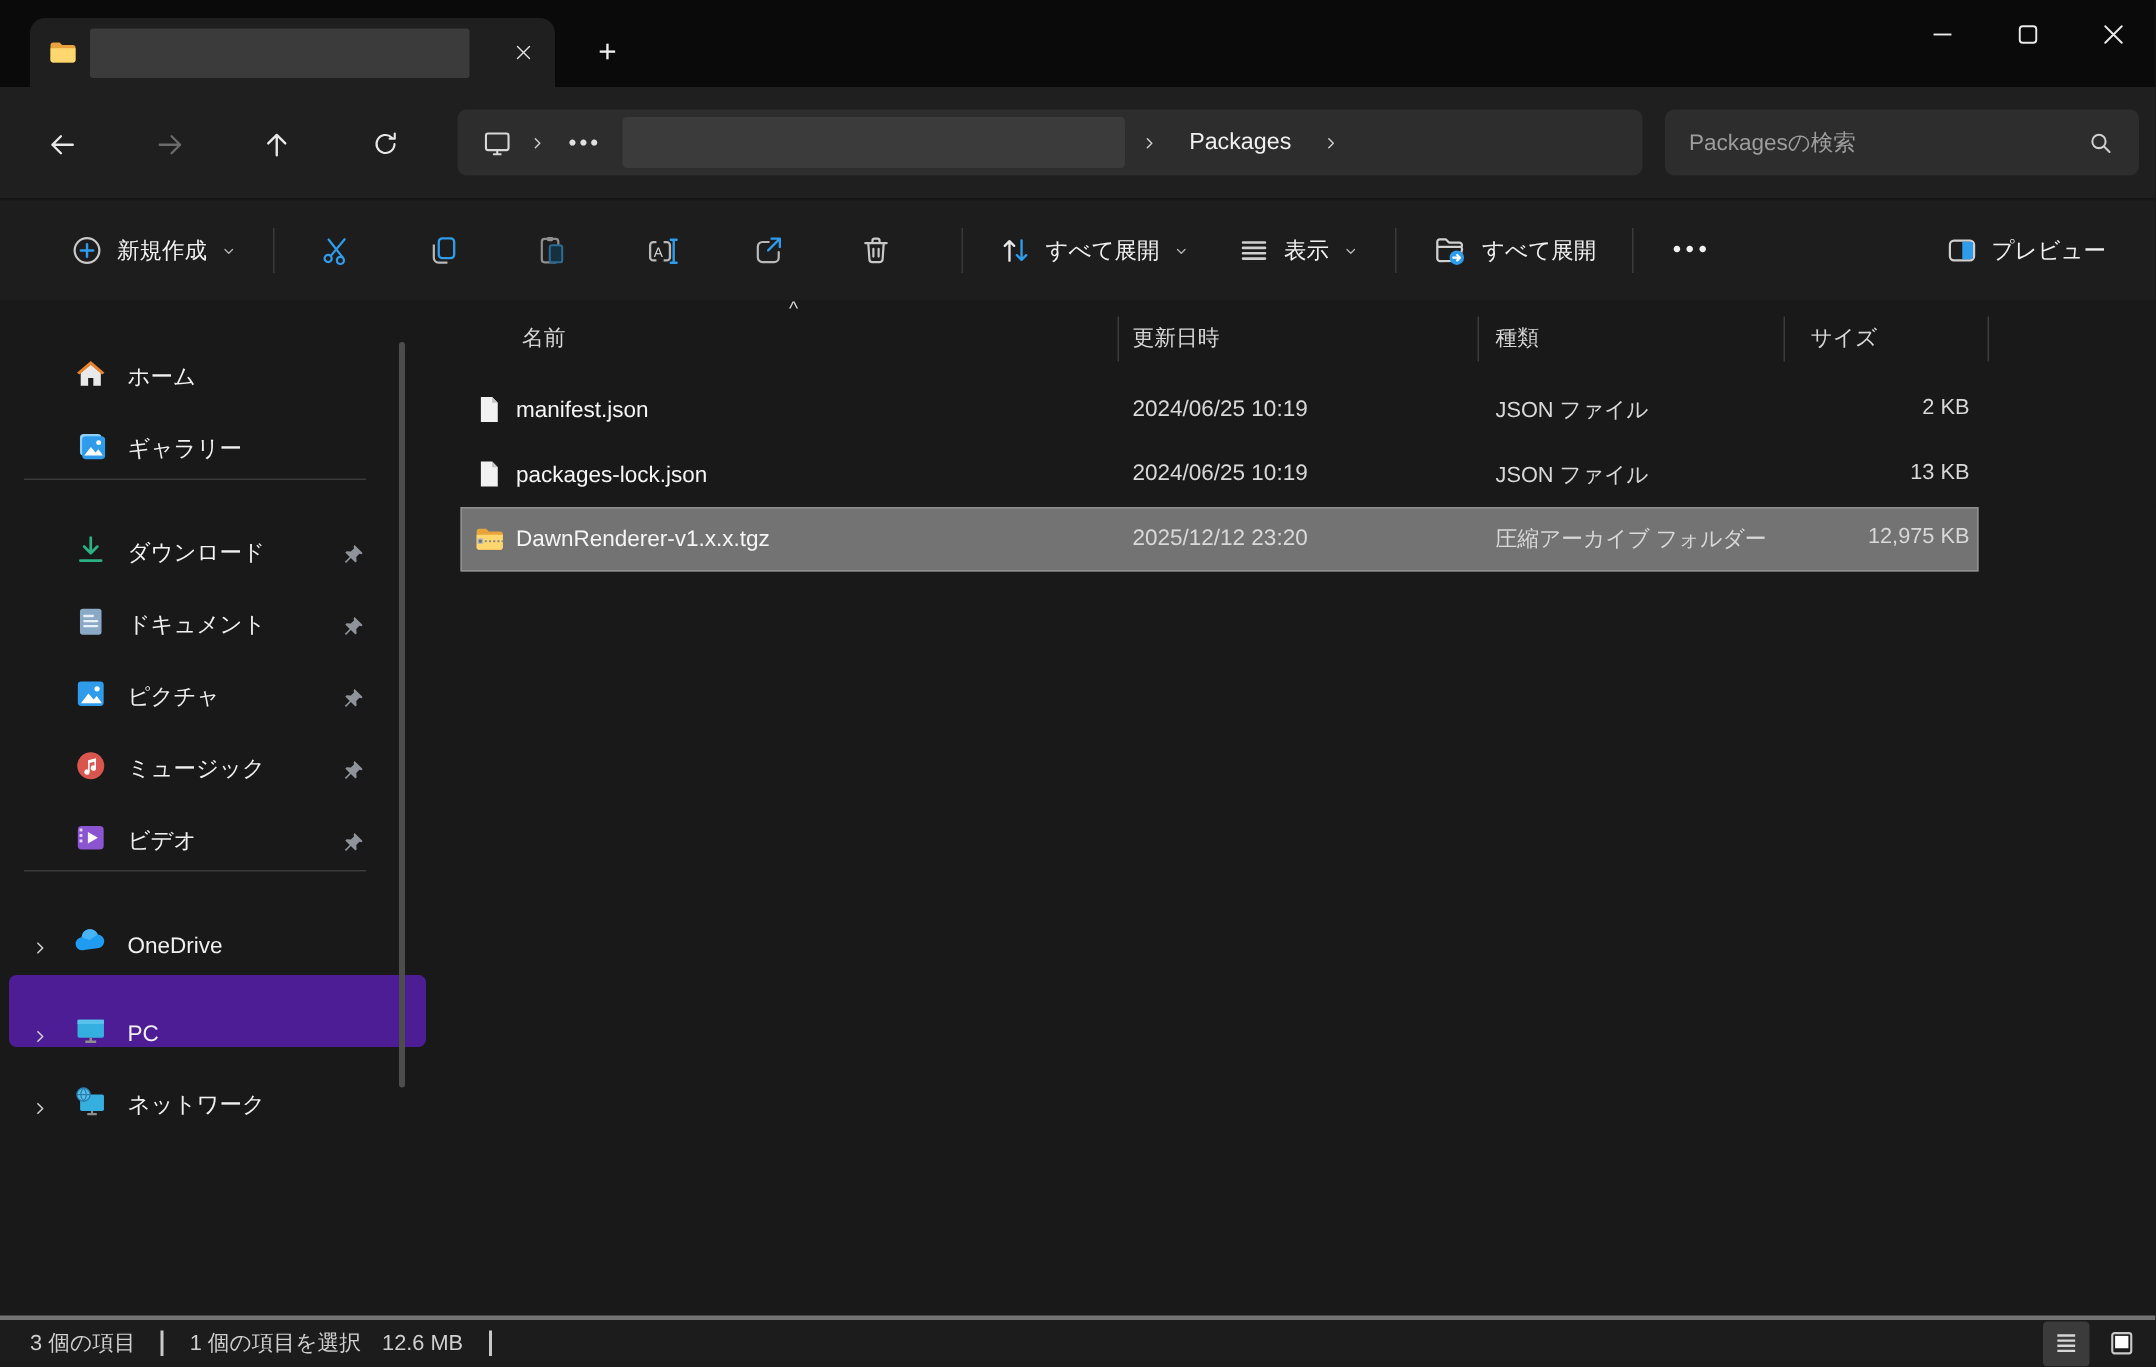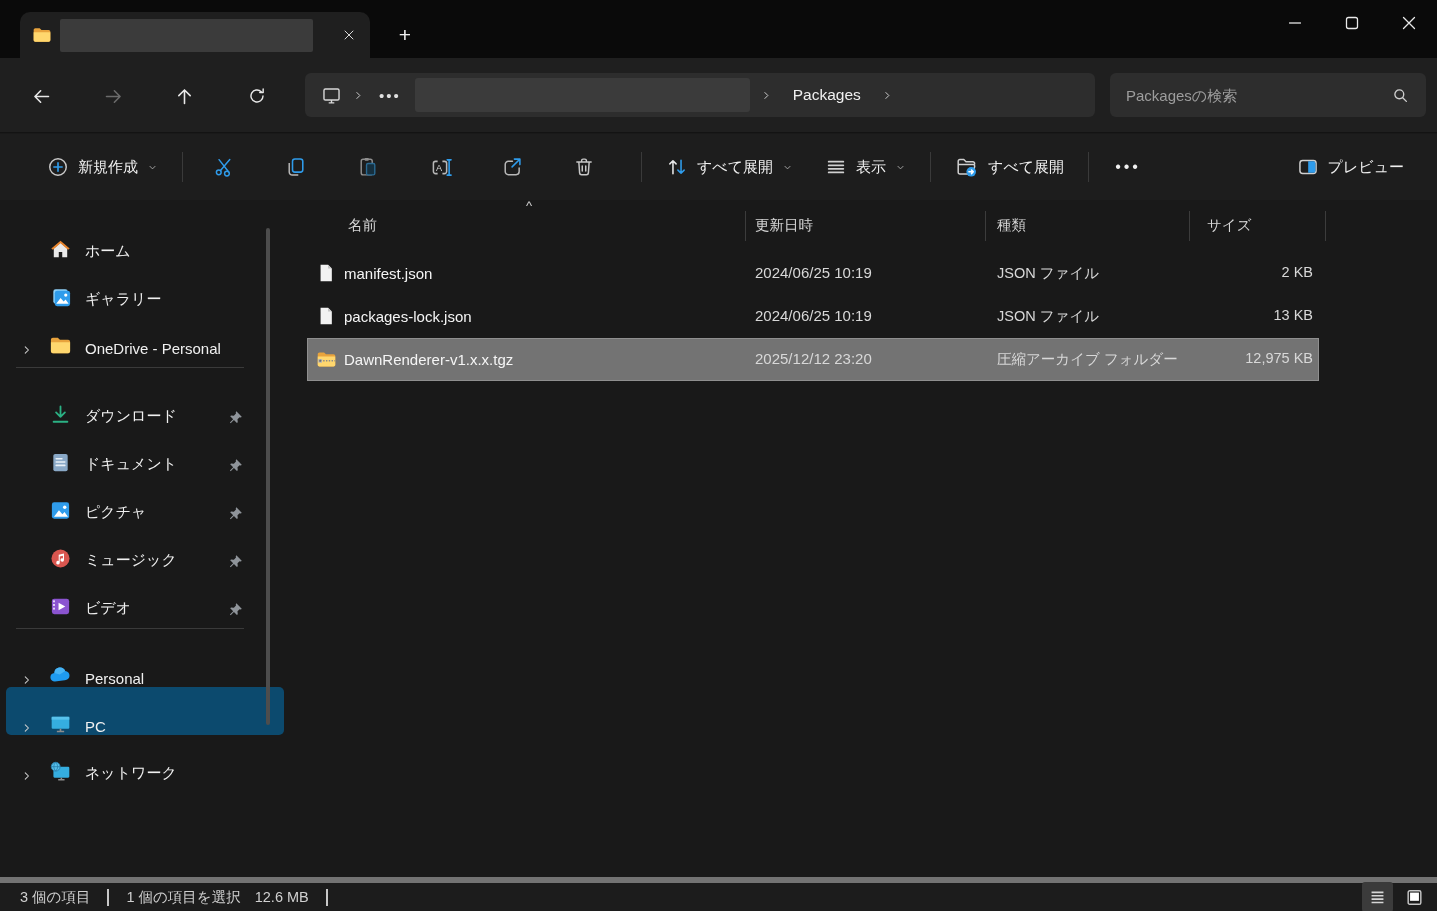--- a/index.html
+++ b/index.html
@@ -49,21 +49,21 @@
   .tool-iconbtn:last-of-type { margin-right:0; }
   .more-dots { color:#f0f0f0; font-size:16px; letter-spacing:3px; padding:9px 13px; }
   .preview-btn { margin-left:auto; margin-right:22px; }
   .chevd { color:#b8b8b8; display:flex; }
 
   
   .sidebar { position:absolute; top:200px; left:0; width:290px; bottom:34px; background:#191919;
     padding-top:13px; }
   .side-item { display:flex; align-items:flex-end; height:48px; margin:0 6px; border-radius:5px;
     position:relative; }
-  .side-item.selected { background:#0c4a6e; }
+  .side-item.selected { background:#4c1d95;margin-top:11px; }
   .schev { width:42px; display:flex; align-items:center; justify-content:center; color:#cfcfcf; }
   .sicon { width:24px; height:24px; display:flex; align-items:center; justify-content:center; }
   .slabel { margin-left:13px; color:#f0f0f0; font-size:15px; white-space:nowrap; }
   .spin { margin-left:auto; margin-right:40px; color:#8f949a; display:flex; }
   .sdivider { height:1px; background:#3a3a3a; margin:10px 46px 10px 16px; }
   .side-scrollbar { position:absolute; right:20px; top:28px; width:4px; height:497px;
     background:#4d4d4d; border-radius:2px; }
 
   
   .filearea { position:absolute; left:290px; top:200px; right:0; bottom:34px; background:#191919; }
@@ -75,21 +75,21 @@
   .frow { position:relative; height:43px; }
   .frow.selected { background:#737373; outline:1px solid #8f8f8f; outline-offset:-1px; }
   .ficon { position:absolute; left:9px; top:11px; width:20px; height:20px; }
   .fname { position:absolute; left:37px; top:13px; color:#f5f5f5; font-size:15px; }
   .fdate { position:absolute; left:448px; top:12px; color:#d8d8d8; font-size:15px; }
   .ftype { position:absolute; left:690px; top:12px; color:#d8d8d8; font-size:14.5px; }
   .fsize { position:absolute; right:6px; top:12px; color:#d8d8d8; font-size:14.5px; text-align:center; }
 
   
   .statusbar { position:absolute; left:0; right:0; bottom:0; height:34px; background:#1c1c1c;
-    border-top:6px solid #737373; display:flex; align-items:center; padding-left:20px;
+    border-top:3px solid #737373; display:flex; align-items:center; padding-left:20px;
     color:#d0d0d0; font-size:14.5px; }
   .sbsep { width:2px; height:17px; background:#c8c8c8; margin:0 17px; }
   .sbsize { margin-left:14px; }
   .sbviews { margin-left:auto; display:flex; align-items:center; gap:6px; margin-right:7px; }
   .sbbtn { width:31px; height:30px; display:flex; align-items:center; justify-content:center; border-radius:3px; }
   .sbbtn.active { background:#3b3b3b; }
 
   .ic { display:block; }
 </style>
 </head>
@@ -453,33 +453,20 @@
     </div>
     <div class="side-item">
       <span class="schev"></span>
       <span class="sicon">
           <svg class="ic" width="23" height="23">
             <use href="#i-gallery"></use>
           </svg>
         </span>
       <span class="slabel">ギャラリー</span>
     </div>
-    <div class="side-item">
-      <span class="schev">
-          <svg class="ic" width="14" height="14">
-            <use href="#i-chevr"></use>
-          </svg>
-        </span>
-      <span class="sicon">
-          <svg class="ic" width="23" height="23">
-            <use href="#i-folder"></use>
-          </svg>
-        </span>
-      <span class="slabel">OneDrive - Personal</span>
-    </div>
 
     <div class="sdivider"></div>
 
     <div class="side-item">
       <span class="schev"></span>
       <span class="sicon">
           <svg class="ic" width="23" height="23">
             <use href="#i-download"></use>
           </svg>
         </span>
@@ -553,21 +540,21 @@
       <span class="schev">
           <svg class="ic" width="14" height="14">
             <use href="#i-chevr"></use>
           </svg>
         </span>
       <span class="sicon">
           <svg class="ic" width="24" height="24">
             <use href="#i-cloud"></use>
           </svg>
         </span>
-      <span class="slabel">Personal</span>
+      <span class="slabel">OneDrive</span>
     </div>
     <div class="side-item selected">
       <span class="schev">
           <svg class="ic" width="14" height="14">
             <use href="#i-chevr"></use>
           </svg>
         </span>
       <span class="sicon">
           <svg class="ic" width="23" height="23">
             <use href="#i-pc"></use>

